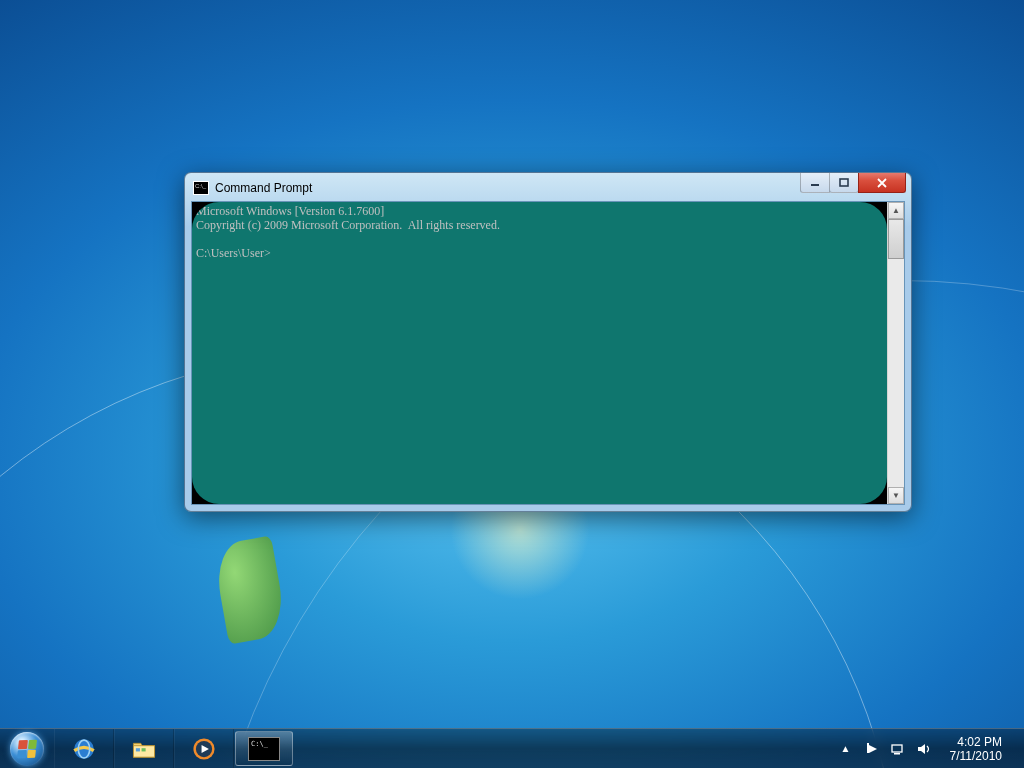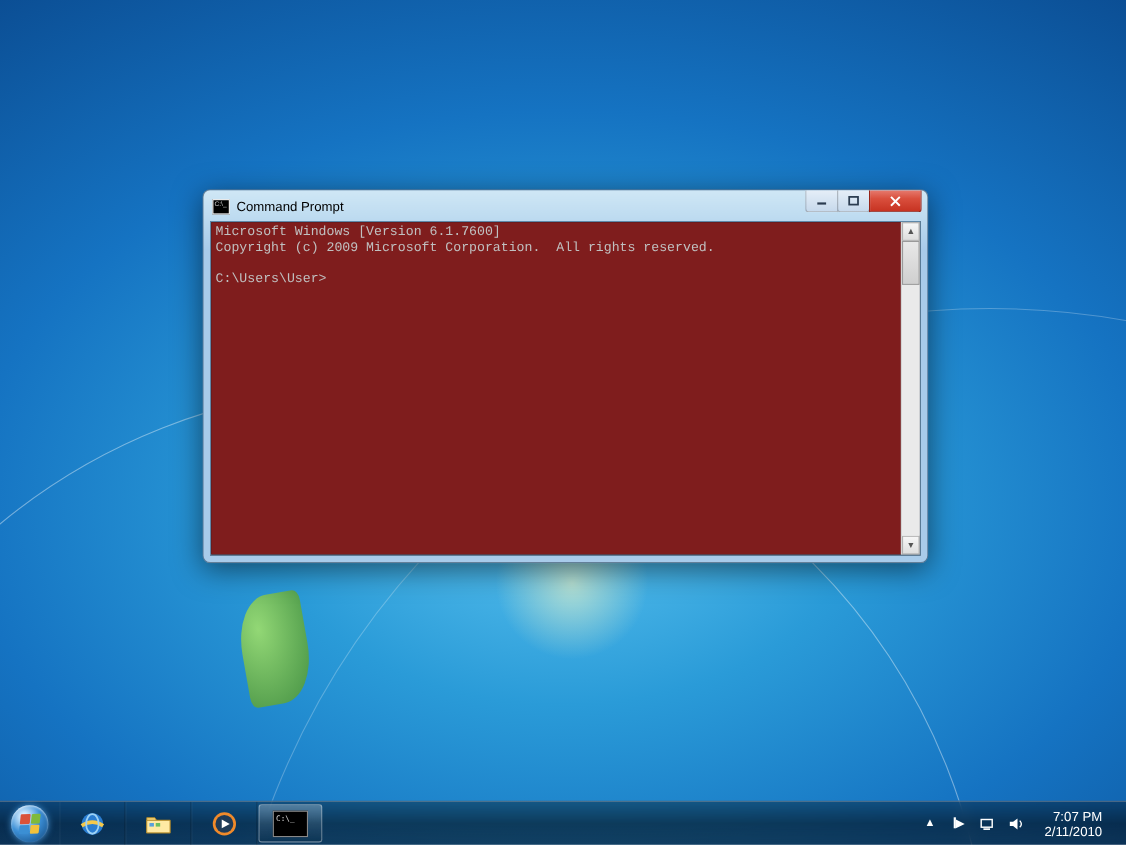--- a/index.html
+++ b/index.html
@@ -63,21 +63,21 @@
     width: 48px; height: 48px;
     margin: 0 auto 2px;
     position: relative;
   }
   .recycle-bin-icon svg { width: 48px; height: 48px; }
   
   
   .window {
     position: absolute;
     left: 184px; top: 172px;
-    width: 660px; height: 340px;
+    width: 728px; height: 340px;
     border: 1px solid rgba(30,60,90,0.6);
     border-radius: 7px;
     background: linear-gradient(#cfe7f5, #bcdaf0 8%, #a8cbea 16%);
     box-shadow: 0 6px 26px rgba(0,0,0,0.5);
     padding: 6px;
   }
   .titlebar {
     height: 22px;
     display: flex;
     align-items: center;
@@ -125,28 +125,29 @@
   .console-wrap {
     position: relative;
     width: 100%;
     height: calc(100% - 22px);
     border: 1px solid #6894b8;
     background: #000;
     display: flex;
   }
   .console {
     flex: 1;
-    background: #7f1d1d;
+    background: #0f766e;
     color: #c0c0c0;
-    font-family: Liberation Mono, monospace;
+    font-family: Liberation Serif, serif;
     font-size: 12px;
     line-height: 14px;
     padding: 2px 4px;
     white-space: pre;
     overflow: hidden;
+    border-radius: 27px;
   }
   .console .prompt { color:#c0c0c0 }
   .scrollbar {
     width: 17px;
     background: #f0f0f0;
     display:flex; flex-direction:column;
     border-left:1px solid #d4d4d4;
   }
   .scrollbtn {
     height: 17px;
@@ -331,19 +332,19 @@
             </svg>
         </div>
         <div class="ticon">
           <svg viewBox="0 0 16 16">
               <path d="M2 6 L5 6 L9 3 L9 13 L5 10 L2 10 Z" fill="#fff"></path>
               <path d="M11 5 Q14 8 11 11" stroke="#fff" fill="none" stroke-width="1.2"></path>
             </svg>
         </div>
       </div>
       <div class="clock">
-        <div>7:07 PM</div>
-        <div>2/11/2010</div>
+        <div>4:02 PM</div>
+        <div>7/11/2010</div>
       </div>
       <div class="showdesk"></div>
     </div>
   </div>
 </div>
 
 </body></html>

